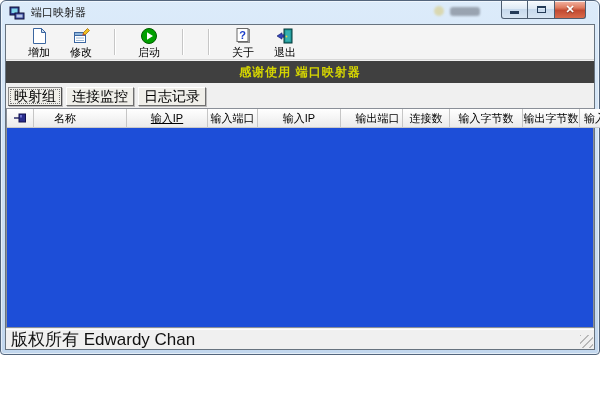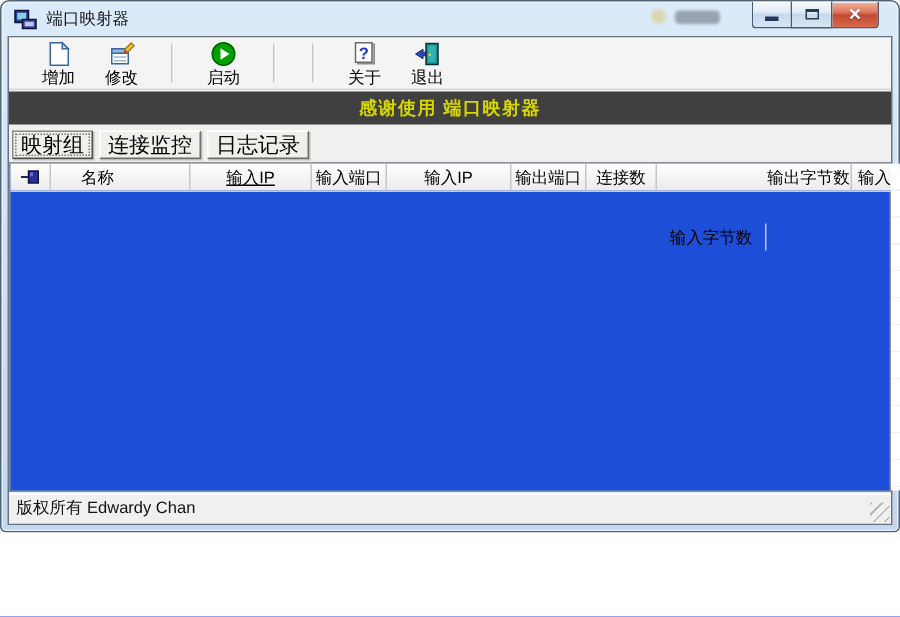--- a/index.html
+++ b/index.html
@@ -47,33 +47,33 @@
   .tab.active{border-color:#8a8a8a #4f4f4f #4f4f4f #8a8a8a;outline:1px dotted #777;outline-offset:-3px;}
   
   .tablewrap{position:absolute;left:0;right:0;top:83px;bottom:21px;background:#1d4ed8;border:1px solid #8a8f98;
     display:flex;flex-direction:row;}
   .theader{flex:none;height:19px;display:flex;background:linear-gradient(#ffffff,#ebebeb);border-bottom:1px solid #c9c9c9;}
   .hcell{flex:none;height:100%;display:flex;align-items:center;justify-content:center;
     font-size:11px;color:#000;border-right:1px solid #c6c6c6;overflow:hidden;white-space:nowrap;}
   .hcell.name{justify-content:flex-start;padding-left:20px;}
   .hcell.last{border-right:none;justify-content:flex-start;padding-left:4px;}
   .c0{width:27px;}.c1{width:93px;}.c2{width:81px;text-decoration:underline;}.c3{width:50px;}.c4{width:83px;}
-  .c5{width:50px;}.c6{width:47px;}.c7{width:73px;margin-top:40px;}.c8{width:57px;}.c9{flex:1;}
+  .c5{width:50px;margin-left:12px;}.c6{width:47px;}.c7{width:73px;}.c8{width:57px;}.c9{flex:1;}
   .tbody{flex:1;display:flex;background:repeating-linear-gradient(to bottom,#ffffff 0 17px,#f1f1f1 17px 18px);}
   .bcol{flex:none;border-right:1px solid #ededed;}
   .bcol.c9{border-right:none;}
   
   .hscroll{flex:none;height:17px;background:#f3f3f3;border-top:1px solid #d8d8d8;
     display:flex;align-items:center;justify-content:space-between;padding:0 1px;}
   .sbtn{width:15px;height:14px;flex:none;background:#f0f0f0;border:1px solid;border-color:#fdfdfd #8f8f8f #8f8f8f #fdfdfd;
     font-size:7px;line-height:11px;text-align:center;color:#1a1a1a;padding:0;cursor:default;}
   .strack{flex:1;height:14px;}
   
   .statusbar{position:absolute;left:0;right:0;bottom:0;height:20px;background:#f0f0f0;border-top:1px solid #ffffff;
-    font-size:11px;line-height:19px;color:#111;padding-left:5px;}
+    font-size:17px;line-height:19px;color:#111;padding-left:5px;}
   .grip{position:absolute;right:1px;bottom:1px;width:13px;height:13px;
     background:repeating-linear-gradient(-45deg,transparent 0 2px,#b8b8b8 2px 3px,transparent 3px 5px);}
 </style>
 </head>
 <body>
 
 <div class="window">
 
   <div class="titlebar">
     <span class="app-icon">

